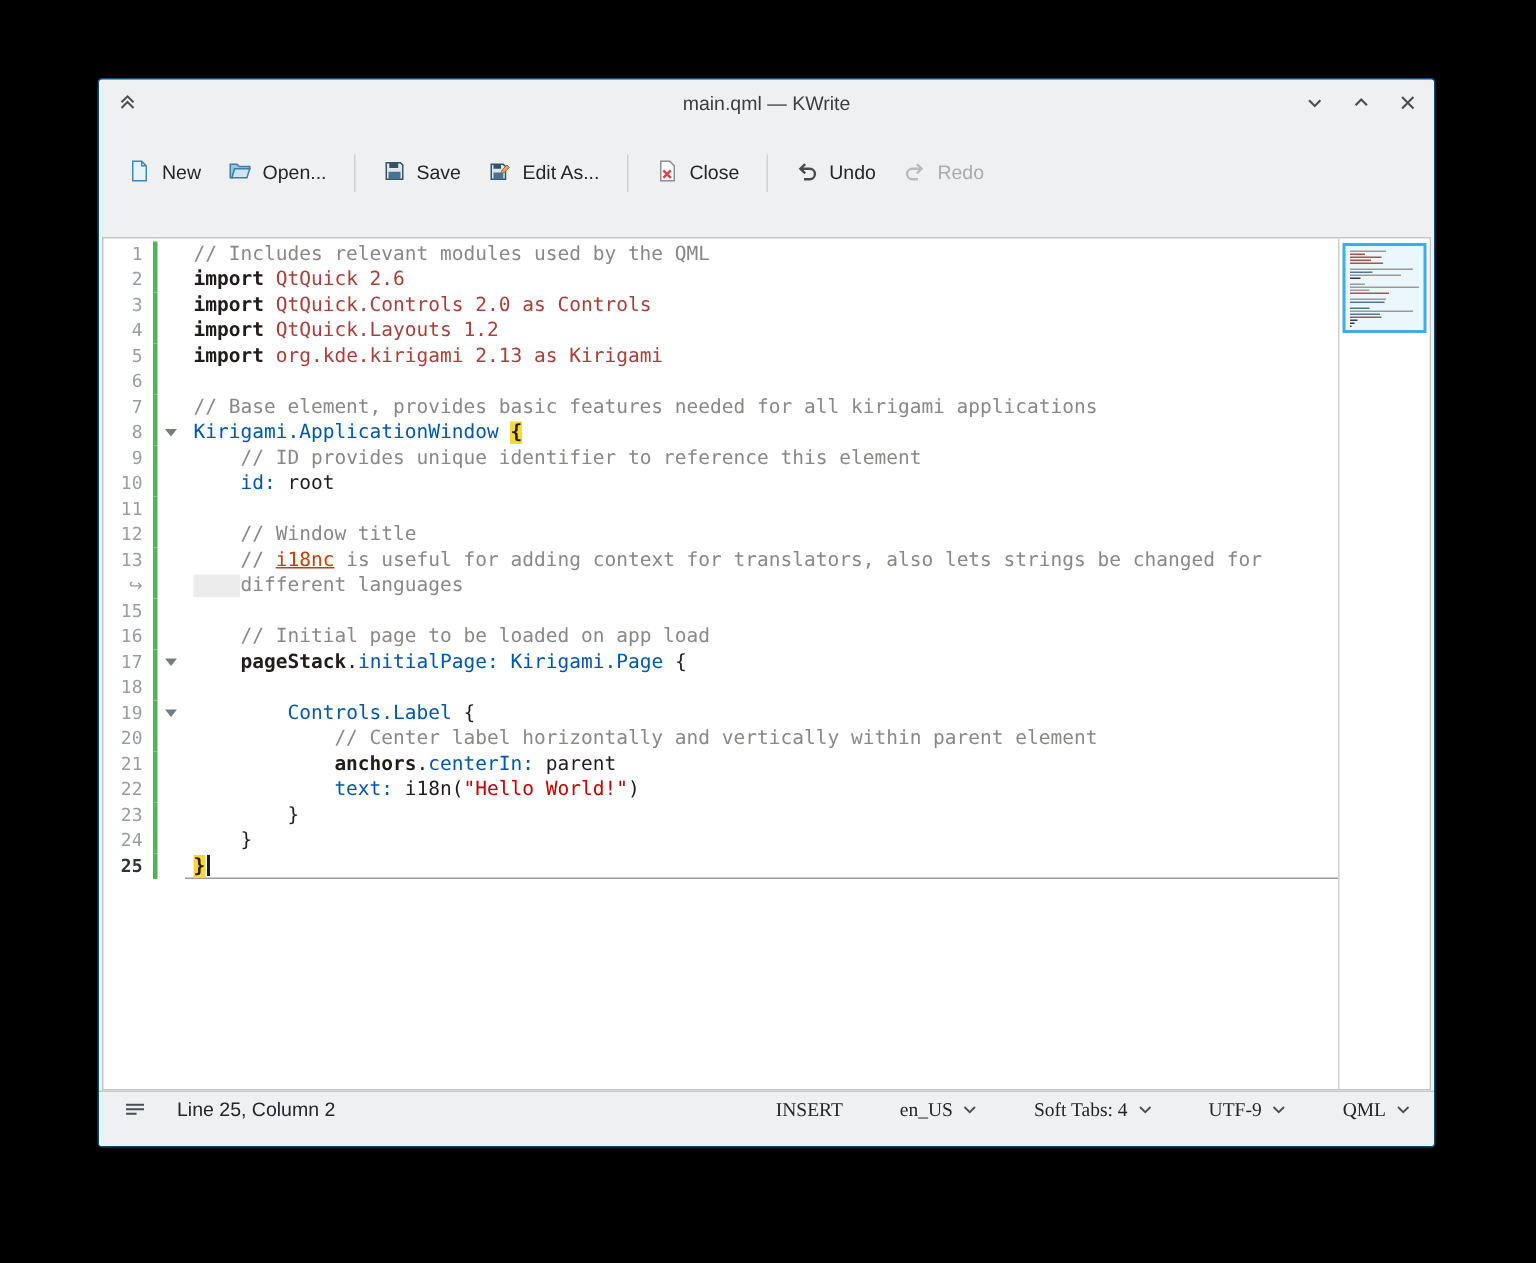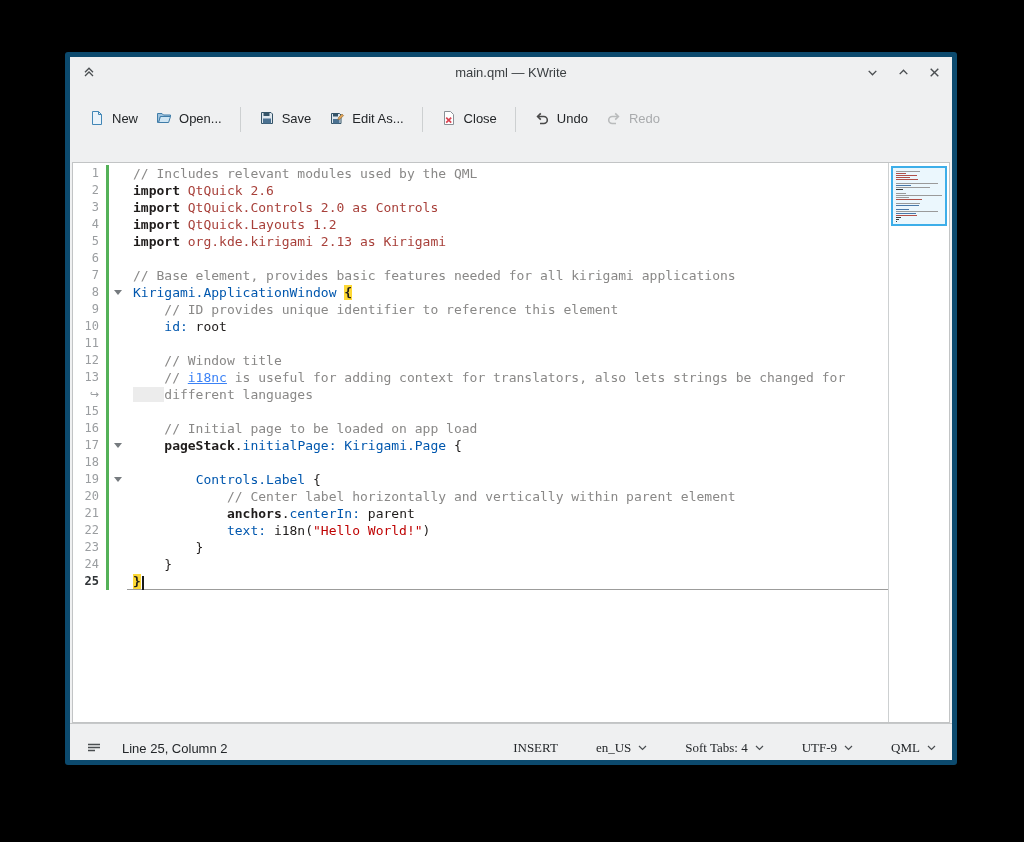--- a/index.html
+++ b/index.html
@@ -3,21 +3,21 @@
 <meta charset="utf-8">
 <style>
   html,body{margin:0;padding:0;}
   body{
     width:1024px;height:842px;position:relative;background:#000;
     font-family:"Liberation Sans", sans-serif;overflow:hidden;
     -webkit-font-smoothing:antialiased;
   }
   .window{
     position:absolute;left:65px;top:52px;width:892px;height:713px;
-    background:#eff0f1;border:5px solid #0c4a6e;border-radius:3px;
+    background:#eff0f1;border:1px solid #0c4a6e;border-radius:3px;
     box-shadow:0 4px 18px rgba(0,0,0,.55);box-sizing:border-box;overflow:hidden;
   }
   
   .titlebar{height:30px;position:relative;display:flex;align-items:center;justify-content:center;
     font-size:13px;color:#3a3e41;}
   .tb-left{position:absolute;left:11px;top:0;height:30px;display:flex;align-items:center;}
   .tb-right{position:absolute;right:10px;top:0;height:30px;display:flex;align-items:center;gap:15px;}
   .tb-winbtn{display:flex;align-items:center;justify-content:center;width:16px;height:16px;}
   
   .menubar{height:30px;display:flex;align-items:center;padding:0 4px;font-size:13px;color:#232629;}
@@ -38,36 +38,36 @@
   .crow.current .lnum{color:#2f3336;font-weight:bold;}
   .lmod{width:7px;flex:none;position:relative;}
   .lmod.on::after{content:'';position:absolute;left:2px;top:0;bottom:0;width:3px;background:#54b158;}
   .lfold{width:16px;flex:none;position:relative;}
   .lfold.has::after{content:'';position:absolute;left:3px;top:6px;width:0;height:0;
     border-left:4.5px solid transparent;border-right:4.5px solid transparent;border-top:5.5px solid #767b7f;}
   .ltext{flex:1;white-space:pre;padding-left:6px;color:#1f1c1b;}
   .crow.current .ltext{box-shadow:inset 0 -1px 0 #9c9c9b;}
   .tk-t{color:#1f1c1b;}
   .tk-c{color:#898887;}
-  .tk-cu{color:#3b82f6;text-decoration:underline;}
+  .tk-cu{color:#c2410c;text-decoration:underline;}
   .tk-k{color:#1f1c1b;font-weight:bold;}
   .tk-i{color:#a8403a;}
   .tk-b{color:#0057ae;}
   .tk-s{color:#bf0303;}
   .tk-y{background:#fdd835;color:#1f1c1b;font-weight:bold;}
   .tk-w{background:#ececec;}
   .caret{display:inline-block;width:2px;height:14px;background:#1a1a1a;vertical-align:middle;margin-left:1px;}
   
   .minimap{width:60px;flex:none;border-left:1px solid #cdd0d1;background:#fff;position:relative;}
   .mm-viewport{position:absolute;left:2px;right:2px;top:3px;height:60px;border:2px solid #3daee9;
     background:rgba(61,174,233,.10);box-sizing:border-box;padding:3px 3px;}
   .mmbar{height:1px;margin-bottom:1px;}
   
   .statusbar{position:absolute;left:0;right:0;bottom:0;height:37px;background:#eff0f1;
-    border-top:1px solid #c6c8c9;display:flex;align-items:flex-end;padding:0 14px;
+    border-top:1px solid #c6c8c9;display:flex;align-items:flex-start;padding:0 14px;
     font-size:13px;color:#232629;gap:16px;box-sizing:border-box;}
   .sb-item{display:flex;align-items:center;gap:7px;padding:4px 2px;border-radius:3px;}
   .sb-right{margin-left:auto;display:flex;align-items:center;gap:34px;font-family:Liberation Serif, serif;}
 </style>
 </head>
 <body>
 
 <div class="window">
 
   <div class="titlebar">

